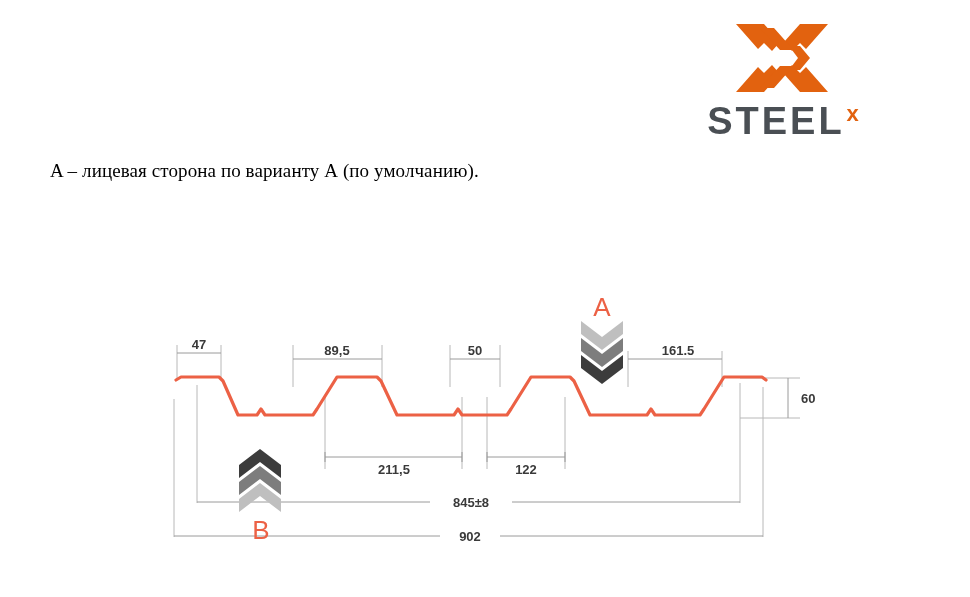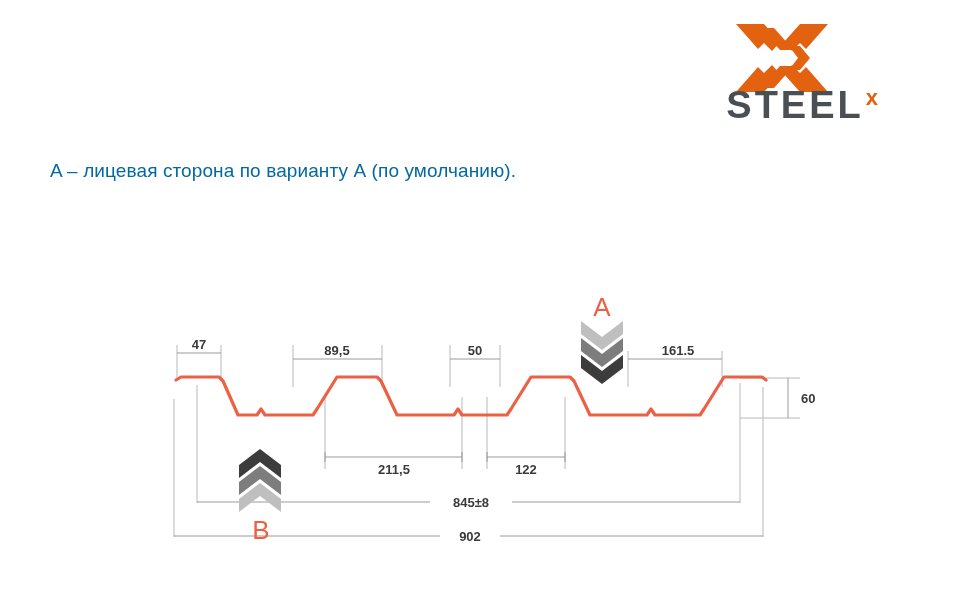--- a/index.html
+++ b/index.html
@@ -29,26 +29,26 @@
   #logo-mark {
     position: absolute;
     left: 46px;
     top: 0px;
     width: 96px;
     height: 80px;
   }
   #logo-wordmark {
     position: absolute;
     left: 0px;
-    top: 68px;
+    top: 84px;
     width: 190px;
     height: 40px;
     display: flex;
     align-items: flex-start;
-    justify-content: flex-end;
+    justify-content: center;
   }
   #logo-steel-text {
     font-family: "Liberation Sans", sans-serif;
     font-weight: bold;
     font-size: 38px;
     letter-spacing: 3px;
     color: #4a4f54;
     line-height: 38px;
   }
   #logo-x-sup {
@@ -58,23 +58,23 @@
     color: #e2620f;
     line-height: 22px;
     margin-left: 2px;
     margin-top: 1px;
   }
 
   
   .caption {
     position: absolute;
     left: 50px;
-    font-family: Liberation Sans, sans-serif;
+    font-family: Liberation Serif, serif;
     font-size: 19px;
-    color: #0369a1;
+    color: #000000;
     white-space: nowrap;
     letter-spacing: 0.1px;
   }
   #caption-a { top: 160px; }
   #caption-b { top: 218px; }
 
   
   #drawing {
     position: absolute;
     left: 0px;

